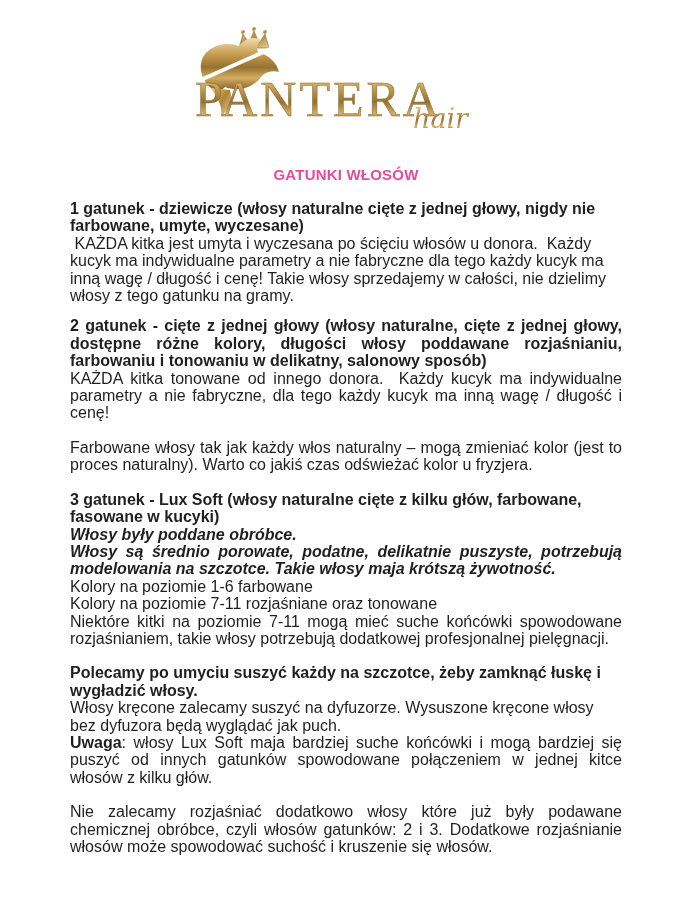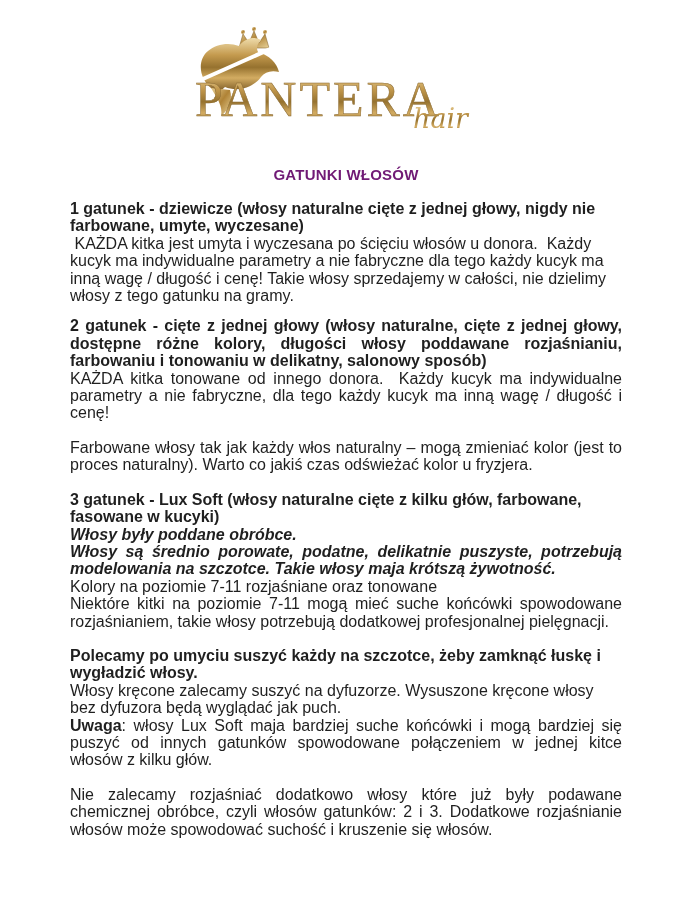--- a/index.html
+++ b/index.html
@@ -23,21 +23,21 @@
   .doc {
     padding: 0 70px;
     box-sizing: border-box;
   }
   .title {
     text-align: center;
     font-weight: bold;
     font-size: 15px;
     letter-spacing: 0.2px;
     margin: 34px 0 17px 0;
-    color: #701a75;
+    color: #ec4899;
   }
   .doc p {
     margin: 0;
     font-size: 16px;
     line-height: 17.4px;
     white-space: pre-wrap;
   }
   .block { margin-bottom: 13px; }
   .bold { font-weight: bold; }
   .bi { font-weight: bold; font-style: italic; }
@@ -107,20 +107,21 @@
     </div>
 
     <div class="block" style="margin-top:17px;">
       <p class="just">Farbowane włosy tak jak każdy włos naturalny – mogą zmieniać kolor (jest to proces naturalny). Warto co jakiś czas odświeżać kolor u fryzjera.</p>
     </div>
 
     <div class="block" style="margin-top:17px;">
       <p class="bold">3 gatunek - Lux Soft (włosy naturalne cięte z kilku głów, farbowane, fasowane w kucyki)</p>
       <p class="bi">Włosy były poddane obróbce.</p>
       <p class="bi just">Włosy są średnio porowate, podatne, delikatnie puszyste, potrzebują modelowania na szczotce. Takie włosy maja krótszą żywotność.</p>
+      <p>Kolory na poziomie 1-6 farbowane</p>
       <p>Kolory na poziomie 7-11 rozjaśniane oraz tonowane</p>
       <p class="just">Niektóre kitki na poziomie 7-11 mogą mieć suche końcówki spowodowane rozjaśnianiem, takie włosy potrzebują dodatkowej profesjonalnej pielęgnacji.</p>
     </div>
 
 
 
     <div class="block" style="margin-top:17px;">
       <p class="bold">Polecamy po umyciu suszyć każdy na szczotce, żeby zamknąć łuskę i wygładzić włosy.</p>
       <p>Włosy kręcone zalecamy suszyć na dyfuzorze. Wysuszone kręcone włosy bez dyfuzora będą wyglądać jak puch.</p>
       <p class="just"><span class="bold">Uwaga</span><span>: włosy Lux Soft maja bardziej suche końcówki i mogą bardziej się puszyć od innych gatunków spowodowane połączeniem w jednej kitce włosów z kilku głów.</span></p>

